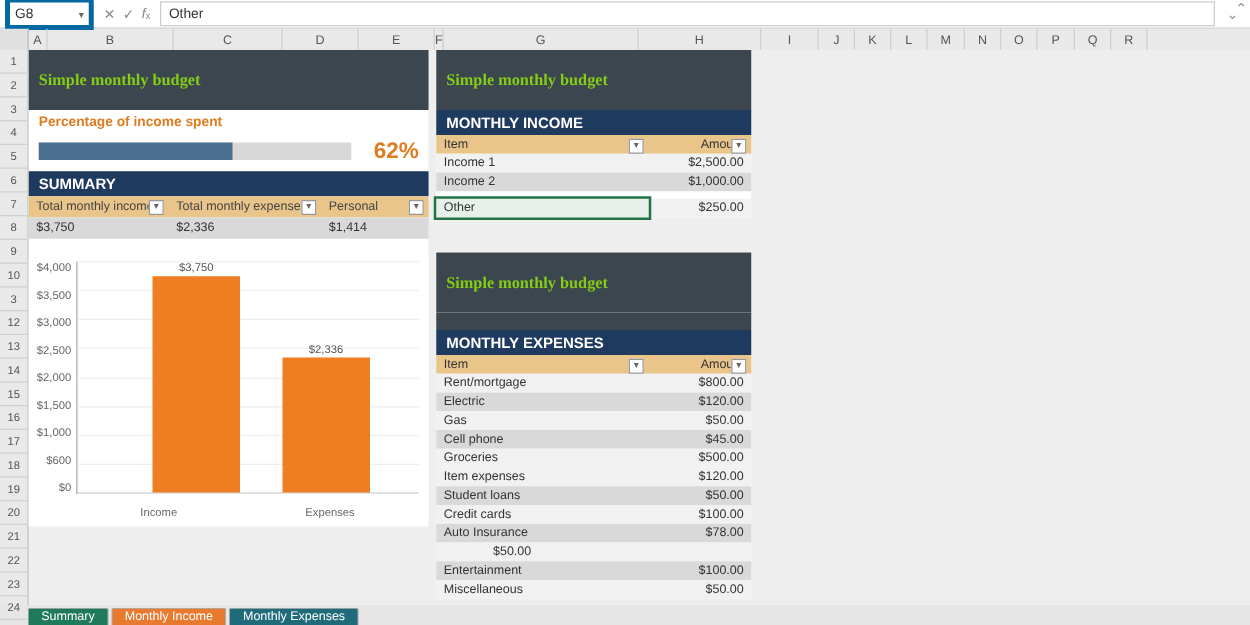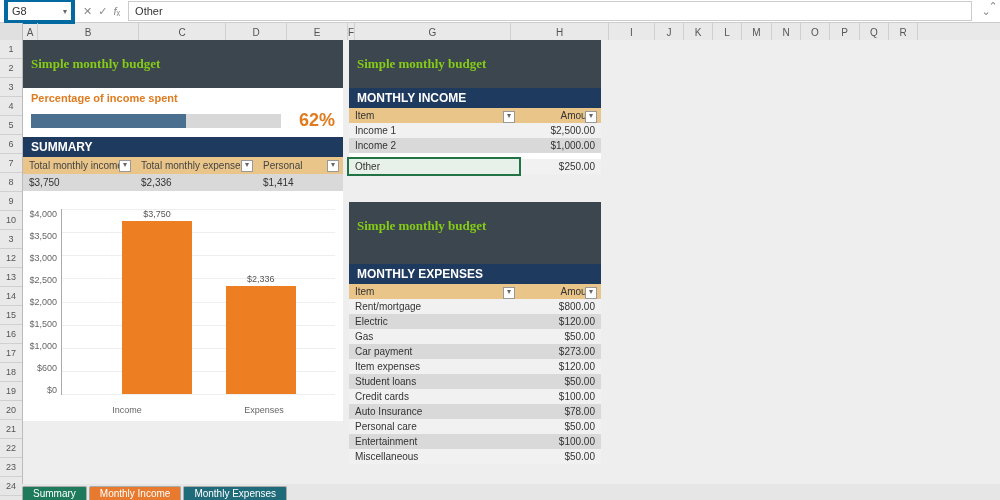--- a/index.html
+++ b/index.html
@@ -255,41 +255,44 @@
               </div>
               <div class="row alt1">
                 <div class="c1">Electric</div>
                 <div class="c2">$120.00</div>
               </div>
               <div class="row alt0">
                 <div class="c1">Gas</div>
                 <div class="c2">$50.00</div>
               </div>
               <div class="row alt1">
-                <div class="c1">Car payment</div>
-                <div class="c2">$273.00</div>
+                <div class="c1">Cell phone</div>
+                <div class="c2">$45.00</div>
+              </div>
+              <div class="row alt0">
+                <div class="c1">Groceries</div>
+                <div class="c2">$500.00</div>
               </div>
               <div class="row alt0">
                 <div class="c1">Item expenses</div>
                 <div class="c2">$120.00</div>
               </div>
               <div class="row alt1">
                 <div class="c1">Student loans</div>
                 <div class="c2">$50.00</div>
               </div>
               <div class="row alt0">
                 <div class="c1">Credit cards</div>
                 <div class="c2">$100.00</div>
               </div>
               <div class="row alt1">
                 <div class="c1">Auto Insurance</div>
                 <div class="c2">$78.00</div>
               </div>
               <div class="row alt0">
-                <div class="c1">Personal care</div>
                 <div class="c2">$50.00</div>
               </div>
               <div class="row alt1">
                 <div class="c1">Entertainment</div>
                 <div class="c2">$100.00</div>
               </div>
               <div class="row alt0">
                 <div class="c1">Miscellaneous</div>
                 <div class="c2">$50.00</div>
               </div>

